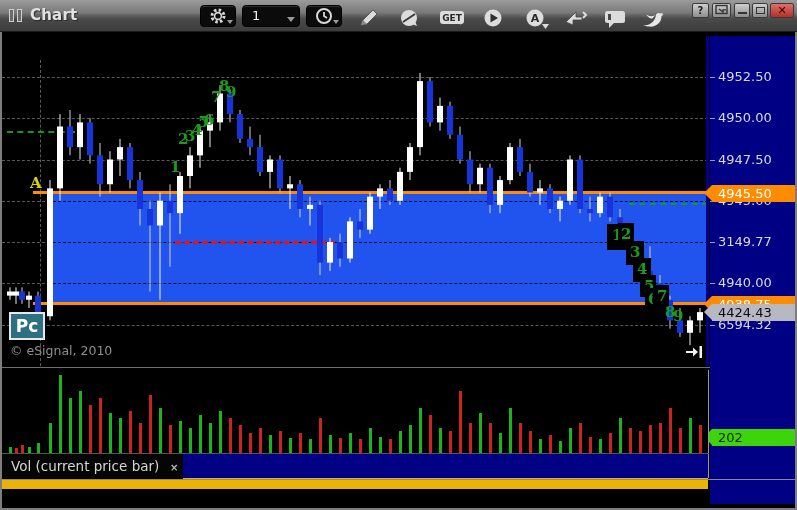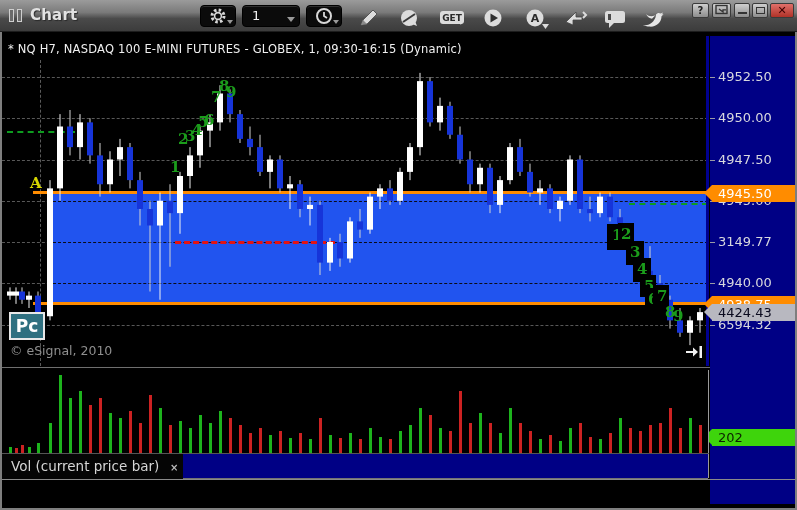--- a/index.html
+++ b/index.html
@@ -76,21 +76,21 @@
   .badge.green:before{border-right:8px solid #3ed40c;}
 
   
   #sep1{position:absolute;left:0;top:367px;width:710px;height:1px;background:#6f6f6f;}
   #vol-pane{position:absolute;left:2px;top:370px;width:706px;height:83px;background:#000;}
   .vbar{position:absolute;bottom:0;width:3px;}
   #vol-right-border{position:absolute;left:708px;top:370px;width:1px;height:108px;background:#9a9a9a;}
 
   
   #sep2{position:absolute;left:0;top:453px;width:709px;height:1px;background:#555;}
-  #tab-row{position:absolute;left:2px;top:454px;width:706px;height:26px;background:#737373;}
+  #tab-row{position:absolute;left:2px;top:454px;width:706px;height:35px;background:#eab308;}
   #vol-tab{position:absolute;left:0;top:0;width:181px;height:25px;background:#050505;color:#d6d6d6;
     font-size:13.5px;line-height:25px;padding-left:9px;}
   #tab-close{position:absolute;left:168px;top:1px;color:#bbb;font-size:10px;font-weight:bold;}
   #tab-fill{position:absolute;left:181px;top:0;width:525px;height:24px;background:#000085;}
 
   
   #sep3{position:absolute;left:0;top:479px;width:795px;height:1px;background:#8a8a8a;}
   #time-axis{position:absolute;left:2px;top:480px;width:793px;height:24px;background:#000085;}
   #dyn{position:absolute;left:3px;top:2px;color:#fff;font-weight:bold;font-size:15px;}
   #lockbox{position:absolute;left:40px;top:2px;width:19px;height:18px;border:1px solid #b8b8b8;
@@ -209,21 +209,20 @@
     <div class="winbtn" style="left:734px;width:16px;">
       <div style="position:absolute;left:3px;bottom:3px;width:9px;height:2px;background:#333;"></div>
     </div>
     <div class="winbtn" style="left:752px;width:16px;">
       <div style="position:absolute;left:3px;top:3px;width:9px;height:7px;border:1.6px solid #333;"></div>
     </div>
     <div id="btn-close" class="winbtn" style="left:770px;width:24px;">✕</div>
   </div>
 
   <div id="chart-area">
-    <div id="instrument">* NQ H7, NASDAQ 100 E-MINI FUTURES - GLOBEX, 1, 09:30-16:15 (Dynamic)</div>
 
     <div id="hgrids">
         <div class="hgrid" style="top: 41px;"></div>
         <div class="hgrid" style="top: 82px;"></div>
         <div class="hgrid" style="top: 124px;"></div>
         <div class="hgrid" style="top: 165px;"></div>
         <div class="hgrid" style="top: 206px;"></div>
         <div class="hgrid" style="top: 247px;"></div>
         <div class="hgrid" style="top: 289px;"></div>
       </div>

